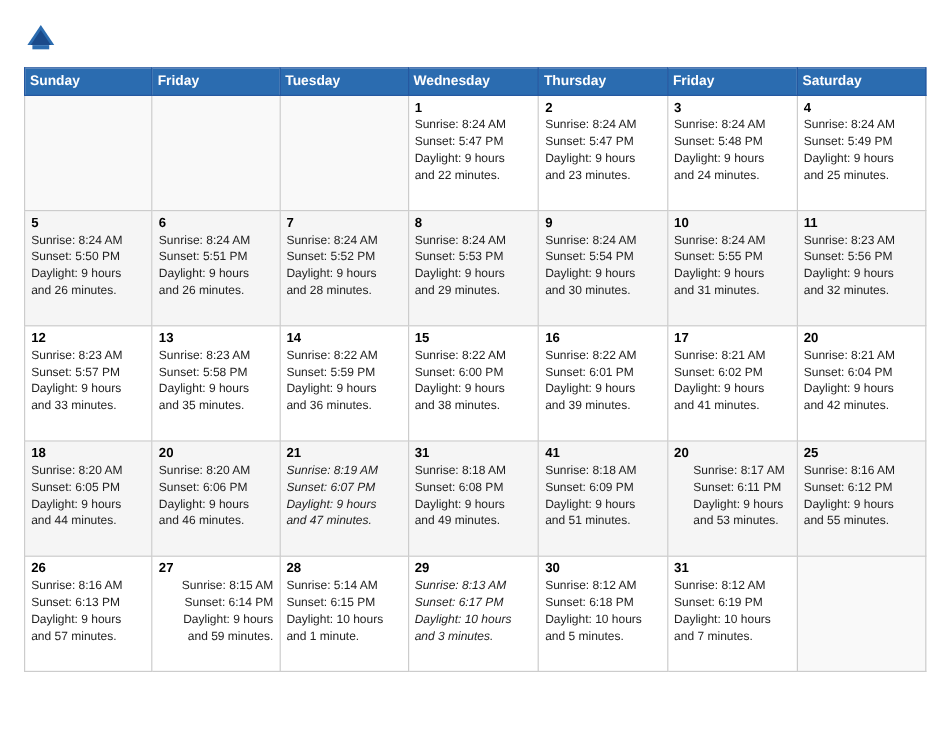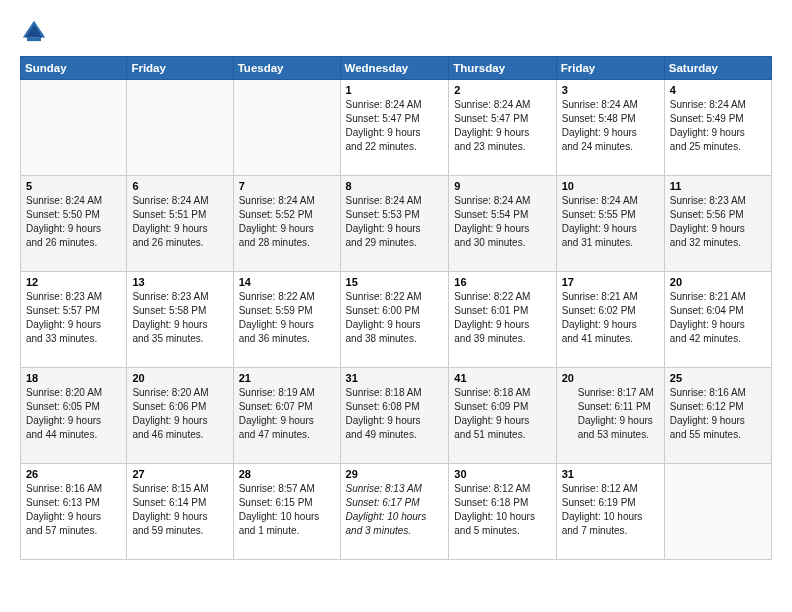--- a/index.html
+++ b/index.html
@@ -279,21 +279,21 @@
           </td>
           <td>
             <span class="day-num">20</span>
             <div class="day-info" style="white-space: pre-line;">Sunrise: 8:20 AM
 Sunset: 6:06 PM
 Daylight: 9 hours
 and 46 minutes.</div>
           </td>
           <td>
             <span class="day-num">21</span>
-            <div class="day-info" style="white-space: pre-line;">Sunrise: 8:19 AM
+            <div class="day-info" style="white-space: pre-line; font-style: italic;">Sunrise: 8:19 AM
 Sunset: 6:07 PM
 Daylight: 9 hours
 and 47 minutes.</div>
           </td>
           <td>
             <span class="day-num">31</span>
             <div class="day-info" style="white-space: pre-line;">Sunrise: 8:18 AM
 Sunset: 6:08 PM
 Daylight: 9 hours
 and 49 minutes.</div>
@@ -323,28 +323,28 @@
         <tr>
           <td>
             <span class="day-num">26</span>
             <div class="day-info" style="white-space: pre-line;">Sunrise: 8:16 AM
 Sunset: 6:13 PM
 Daylight: 9 hours
 and 57 minutes.</div>
           </td>
           <td>
             <span class="day-num">27</span>
-            <div class="day-info" style="white-space: pre-line;">Sunrise: 8:15 AM
+            <div class="day-info" style="white-space: pre-line; text-align: right;">Sunrise: 8:15 AM
 Sunset: 6:14 PM
 Daylight: 9 hours
 and 59 minutes.</div>
           </td>
           <td>
             <span class="day-num">28</span>
-            <div class="day-info" style="white-space: pre-line;">Sunrise: 8:57 AM
+            <div class="day-info" style="white-space: pre-line;">Sunrise: 5:14 AM
 Sunset: 6:15 PM
 Daylight: 10 hours
 and 1 minute.</div>
           </td>
           <td>
             <span class="day-num">29</span>
             <div class="day-info" style="white-space: pre-line; font-style: italic;">Sunrise: 8:13 AM
 Sunset: 6:17 PM
 Daylight: 10 hours
 and 3 minutes.</div>

